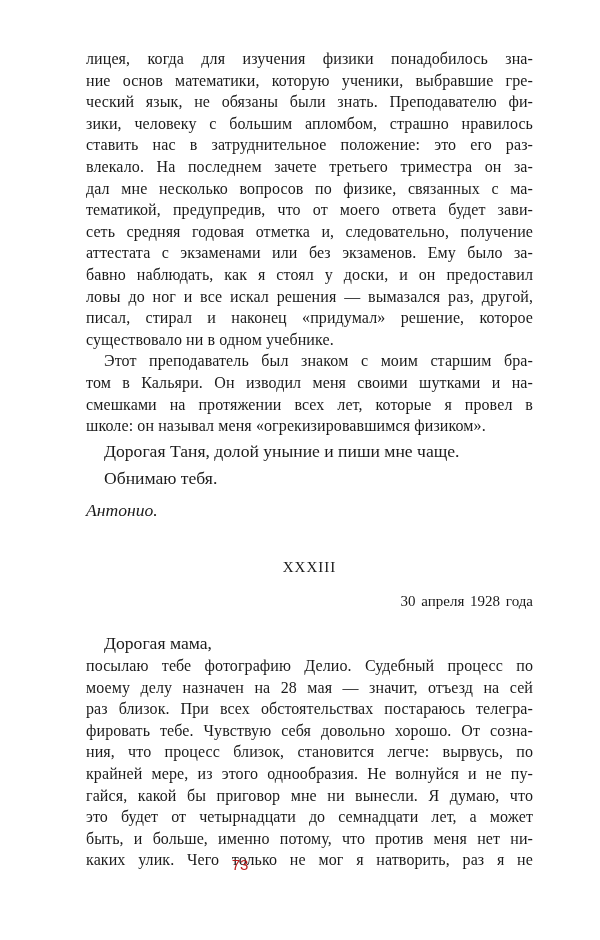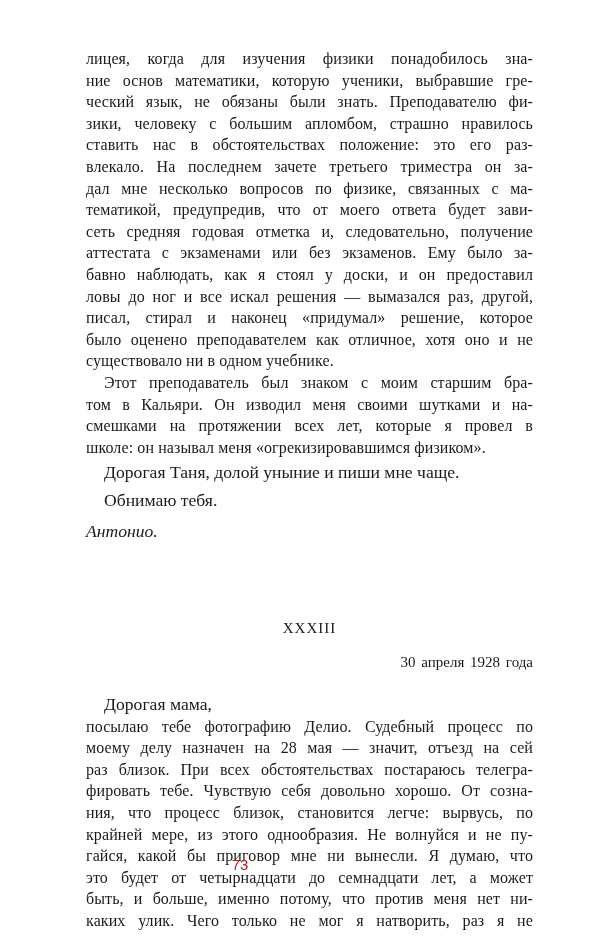--- a/index.html
+++ b/index.html
@@ -47,21 +47,21 @@
       font-size: 17.6px;
       line-height: 21.6px;
       font-style: italic;
       padding-right: 2px;
       margin-top: 10px;
     }
     .section-number {
       text-align: center;
       font-size: 15px;
       letter-spacing: 1px;
-      margin-top: 75px;
+      margin-top: 36px;
       line-height: 20px;
     }
     .letter-date {
       text-align: right;
       font-size: 15px;
       margin-top: 14px;
       line-height: 20px;
       word-spacing: 2px;
     }
     .salutation {
@@ -86,30 +86,29 @@
 <body>
 
 <div class="page">
 
   <div>
     <div>
       <div class="line">лицея, когда для изучения физики понадобилось зна-</div>
       <div class="line">ние основ математики, которую ученики, выбравшие гре-</div>
       <div class="line">ческий язык, не обязаны были знать. Преподавателю фи-</div>
       <div class="line">зики, человеку с большим апломбом, страшно нравилось</div>
-      <div class="line">ставить нас в обстоятельствах положение: это его раз-</div>
+      <div class="line">ставить нас в затруднительное положение: это его раз-</div>
       <div class="line">влекало. На последнем зачете третьего триместра он за-</div>
       <div class="line">дал мне несколько вопросов по физике, связанных с ма-</div>
       <div class="line">тематикой, предупредив, что от моего ответа будет зави-</div>
       <div class="line">сеть средняя годовая отметка и, следовательно, получение</div>
       <div class="line">аттестата с экзаменами или без экзаменов. Ему было за-</div>
       <div class="line">бавно наблюдать, как я стоял у доски, и он предоставил</div>
       <div class="line">ловы до ног и все искал решения — вымазался раз, другой,</div>
       <div class="line">писал, стирал и наконец «придумал» решение, которое</div>
-      <div class="line">было оценено преподавателем как отличное, хотя оно и не</div>
       <div class="line last">существовало ни в одном учебнике.</div>
     </div>
 
     <div>
       <div class="line indent">Этот преподаватель был знаком с моим старшим бра-</div>
       <div class="line">том в Кальяри. Он изводил меня своими шутками и на-</div>
       <div class="line">смешками на протяжении всех лет, которые я провел в</div>
       <div class="line last">школе: он называл меня «огрекизировавшимся физиком».</div>
     </div>
 

